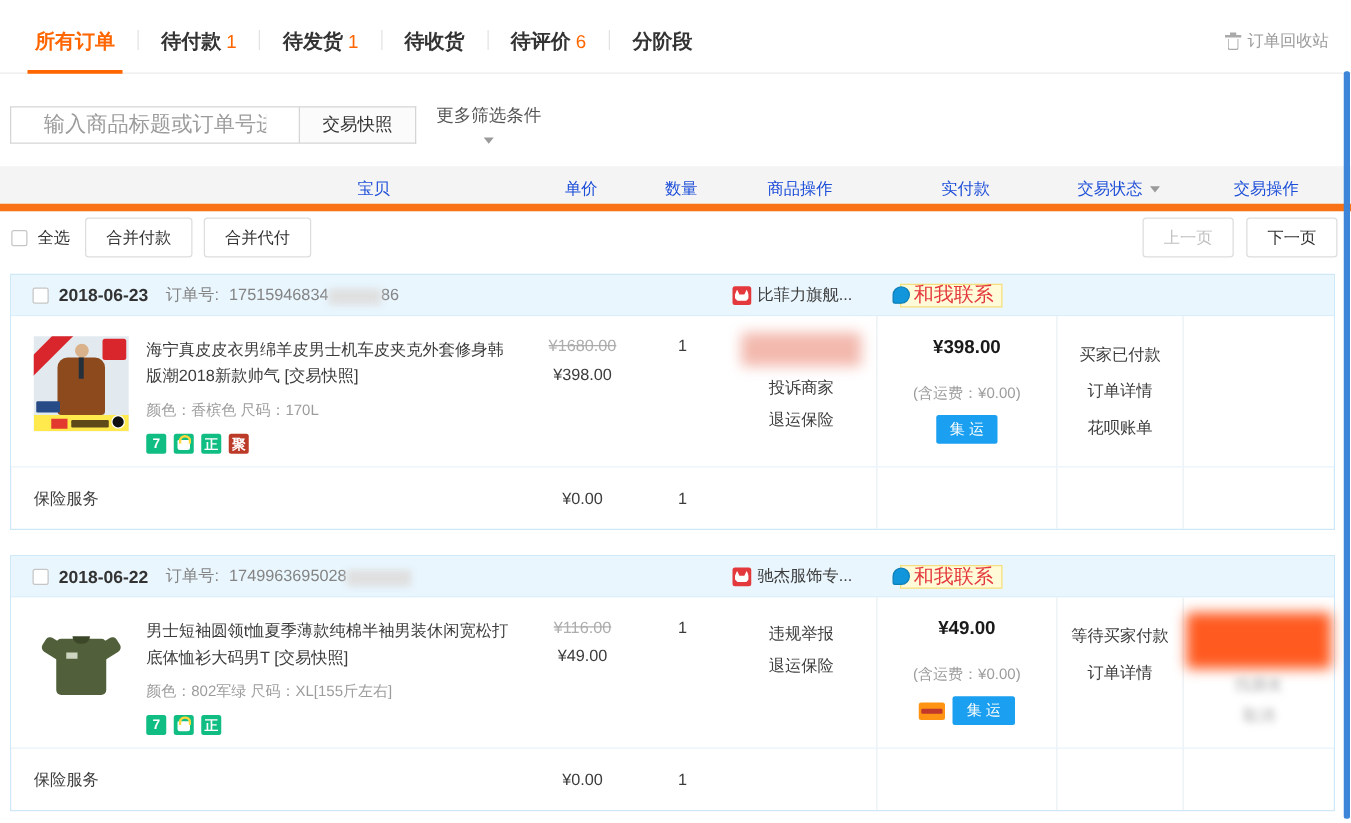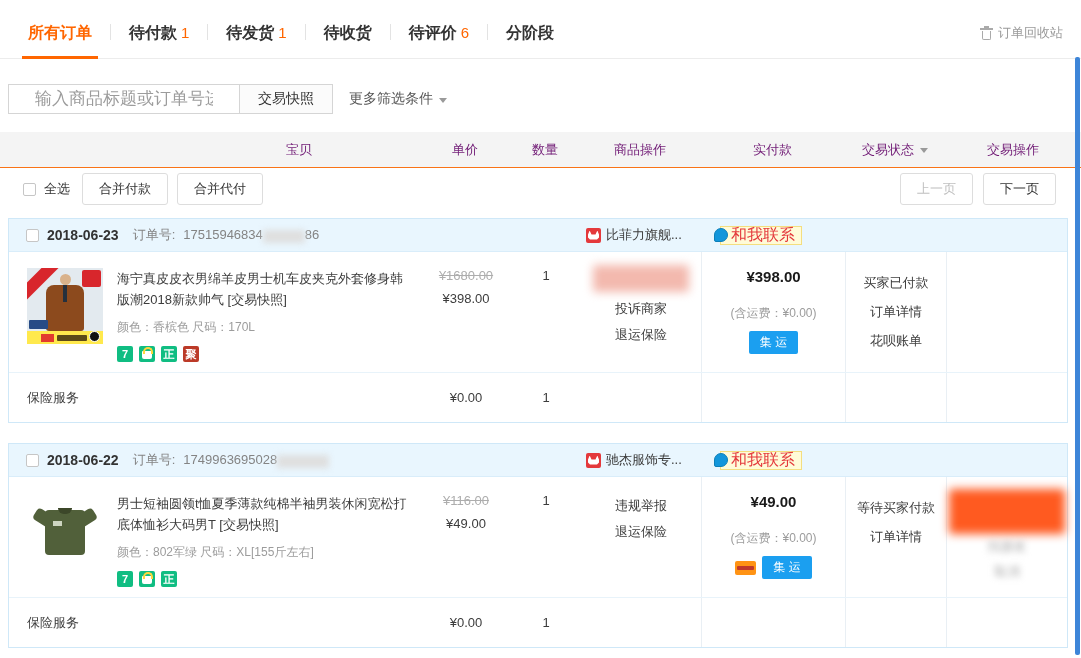--- a/index.html
+++ b/index.html
@@ -18,36 +18,36 @@
   .trash { position:relative; width:13px; height:14px; display:inline-block; }
   .trash::before { content:""; position:absolute; top:2px; left:0; right:0; height:2px; background:#aaa; }
   .trash::after { content:""; position:absolute; top:5px; left:2px; right:2px; bottom:0; border:1px solid #aaa; border-top:none; border-radius:0 0 2px 2px; }
   .trash i { position:absolute; top:0; left:4px; width:5px; height:2px; background:#aaa; }
 
   
   .search-row { display:flex; align-items:center; margin:25px 8px 0 8px; }
   .search-input { width:232px; height:30px; border:1px solid #d5d5d5; padding:0 26px; font-size:17px; color:#333; outline:none; }
   .search-input::placeholder { color:#9c9c9c; }
   .search-btn { height:30px; padding:0 18px; border:1px solid #d5d5d5; border-left:none; background:#fbfbfb; font-size:14px; color:#333; cursor:pointer; }
-  .more-filters { display:flex; align-items:center; gap:6px; margin-left:16px; font-size:14px; color:#555; cursor:pointer; }
+  .more-filters { display:flex; align-items:center; gap:6px; margin-left:16px; font-size:14px; color:#555; cursor:pointer;flex-direction:column; }
   .chev-down { width:0; height:0; border-left:4px solid transparent; border-right:4px solid transparent; border-top:5px solid #9a9a9a; margin-top:2px; }
 
   
   .cols { display:grid; grid-template-columns:412px 90px 70px 120px 145px 100px 1fr; }
 
   
-  .thead { margin-top:18px; height:36px; background:#f4f4f4; border-bottom:1px solid #f97316; font-size:13px; color:#701a75; }
+  .thead { margin-top:18px; height:36px; background:#f4f4f4; border-bottom:6px solid #f97316; font-size:13px; color:#1d4ed8; }
   .thead .cols { height:36px; align-items:center; padding-left:8px; }
   .th { text-align:center; }
   .th-item { position:relative; left:85px; }
   .th-status { display:flex; align-items:center; justify-content:center; gap:6px; }
   .tri-down { width:0; height:0; border-left:4px solid transparent; border-right:4px solid transparent; border-top:5px solid #9a9a9a; }
 
   
-  .toolbar { height:42px; display:flex; align-items:center; padding:0 23px; }
+  .toolbar { height:42px; display:flex; align-items:center; padding:0 9px; }
   .cb { width:13px; height:13px; border:1px solid #c6c6c6; border-radius:2px; background:#fff; display:inline-block; cursor:pointer; flex:none; }
   .select-all { display:flex; align-items:center; gap:7px; font-size:13px; color:#333; margin:0 12px 0 8px; }
   .btn { border:1px solid #ddd; background:#fff; border-radius:3px; padding:6px 16px; font-size:13px; color:#333; cursor:pointer; margin-right:9px; }
   .toolbar-spacer { flex:1; }
   .btn.page-prev { color:#c0c0c0; margin-right:10px; }
   .btn.page-next { margin-right:2px; }
 
   
   .order { margin:8px 13px 0 8px; border:1px solid #cfe8f8; }
   .order + .order { margin-top:20px; }

